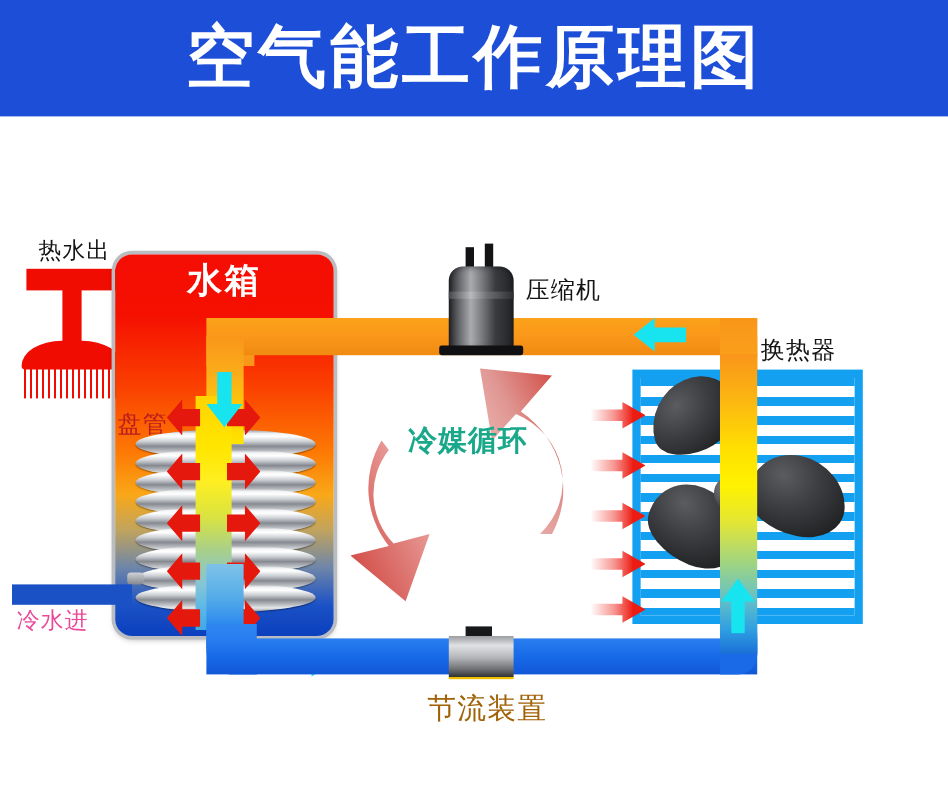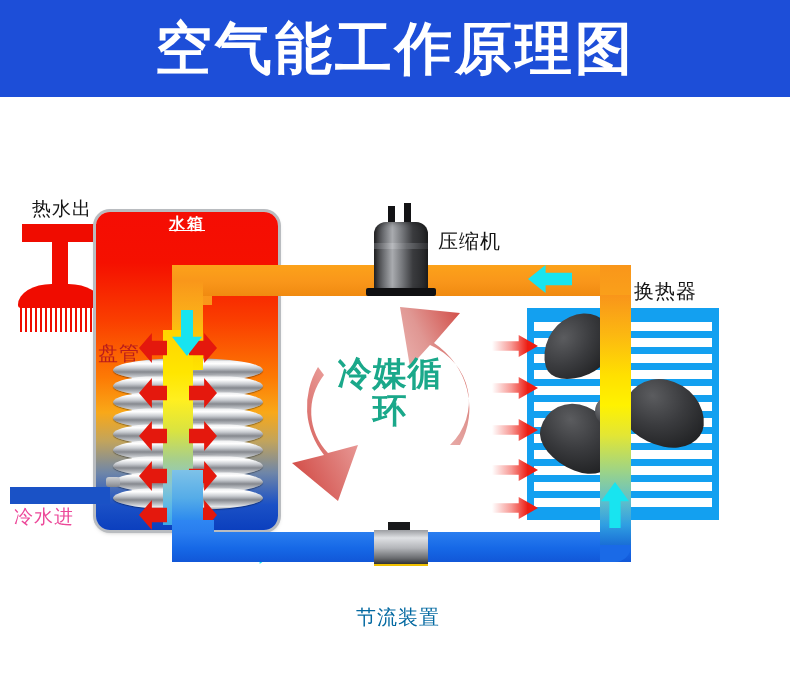--- a/index.html
+++ b/index.html
@@ -11,21 +11,21 @@
   .header-title{position:absolute;left:0;top:0;width:790px;height:97px;
     display:flex;align-items:center;justify-content:center;
     color:#ffffff;font-size:57px;font-weight:bold;letter-spacing:3px;line-height:1;}
 
   
   .tank{position:absolute;left:96px;top:212px;width:182px;height:318px;border-radius:14px;
     background:linear-gradient(to bottom,#f50d04 0%,#f51000 16%,#fa3e00 34%,#fd7a04 52%,#f9a818 63%,
       #c2a45c 72%,#6f86a8 82%,#1b51c6 92%,#0b3fbe 100%);
     box-shadow:0 0 0 3px #b9bcc0, 0 2px 5px rgba(0,0,0,.35);}
   .tank-label{position:absolute;left:96px;top:214px;width:182px;text-align:center;
-    color:#ffffff;font-size:16px;font-weight:bold;letter-spacing:2px;text-decoration:underline;}
+    color:#ffffff;font-size:29px;font-weight:bold;letter-spacing:2px;}
   .coil-label{position:absolute;left:98px;top:340px;color:#b91c1c;font-size:20px;font-weight:normal;letter-spacing:1px;}
 
   
   .coil{position:absolute;left:113px;top:358px;width:150px;height:152px;}
   .coil .turn{position:absolute;left:0;width:150px;height:24px;border-radius:50%/50%;
     background:linear-gradient(to bottom,#8e9197 0%,#f2f3f4 14%,#ffffff 24%,#c9ccd1 42%,
       #86898f 58%,#b9bcc1 74%,#e6e8ea 86%,#8b8e94 100%);
     box-shadow:0 1px 1px rgba(0,0,0,.35);}
   .coil-stub{position:absolute;left:106px;top:477px;width:14px;height:10px;border-radius:3px;
     background:linear-gradient(to bottom,#cfd2d6,#85888e);}
@@ -95,21 +95,21 @@
     background:linear-gradient(to right,#45464a,#b8babe 34%,#6c6e72 60%,#2d2e31);}
   .comp-base{position:absolute;left:366px;top:288px;width:70px;height:8px;background:#101012;border-radius:2px;}
   .comp-pin1{position:absolute;left:388px;top:206px;width:7px;height:19px;background:#131315;}
   .comp-pin2{position:absolute;left:404px;top:203px;width:7px;height:22px;background:#131315;}
   .lbl-comp{position:absolute;left:438px;top:228px;color:#141414;font-size:20px;letter-spacing:1px;}
 
   
   .thr-body{position:absolute;left:374px;top:530px;width:54px;height:36px;
     background:linear-gradient(to bottom,#9b9da1 0%,#dfe1e4 22%,#b4b6ba 50%,#6b6d71 78%,#303133 95%,#f0c000 95%,#f0c000 100%);}
   .thr-tab{position:absolute;left:388px;top:522px;width:22px;height:10px;background:#18191b;}
-  .lbl-thr{position:absolute;left:356px;top:604px;color:#0369a1;font-size:20px;letter-spacing:1px;}
+  .lbl-thr{position:absolute;left:356px;top:574px;color:#a16207;font-size:24px;letter-spacing:1px;}
 
   
   .hx{position:absolute;left:527px;top:308px;width:192px;height:212px;
     border:7px solid #13a0f0;background:#ffffff;box-sizing:border-box;}
   .hx-fins{position:absolute;left:534px;top:315px;width:178px;height:198px;
     background:repeating-linear-gradient(to bottom,#13a0f0 0 7px,#ffffff 7px 16px);}
   .lbl-hx{position:absolute;left:634px;top:278px;color:#141414;font-size:20px;letter-spacing:1px;}
 
   
   .fan{position:absolute;left:527px;top:308px;width:192px;height:212px;}
@@ -117,21 +117,21 @@
     background:radial-gradient(ellipse at 34% 28%,#5b5c5f 0%,#3b3c3f 42%,#232426 78%,#18191b 100%);}
   .b1{left:14px;top:8px;transform:rotate(-24deg) skewX(-8deg);}
   .b2{left:96px;top:72px;transform:rotate(12deg) skewX(6deg);width:82px;height:66px;}
   .b3{left:12px;top:98px;transform:rotate(22deg) skewX(8deg);width:80px;height:64px;}
   .hub{position:absolute;left:68px;top:88px;width:30px;height:30px;border-radius:50%;
     background:radial-gradient(circle at 36% 32%,#84868a,#45464a 60%,#2a2b2d);}
 
   
   .loop{position:absolute;left:284px;top:305px;width:218px;height:200px;}
   .lbl-cycle{position:absolute;left:330px;top:355px;width:120px;text-align:center;
-    color:#1aa88a;font-size:34px;font-weight:bold;line-height:1.08;letter-spacing:1px;}
+    color:#1aa88a;font-size:24px;font-weight:bold;line-height:1.08;letter-spacing:1px;}
 
   
   .ra{position:absolute;width:46px;height:24px;}
   .ra i{position:absolute;left:0;top:0;width:46px;height:24px;display:block;
     background:linear-gradient(to right,rgba(237,28,18,0) 0%,rgba(237,28,18,.45) 42%,#ed1c12 78%,#ed1c12 100%);
     clip-path:polygon(0 30%,58% 30%,58% 4%,100% 50%,58% 96%,58% 70%,0 70%);}
 </style>
 </head>
 <body>
 

